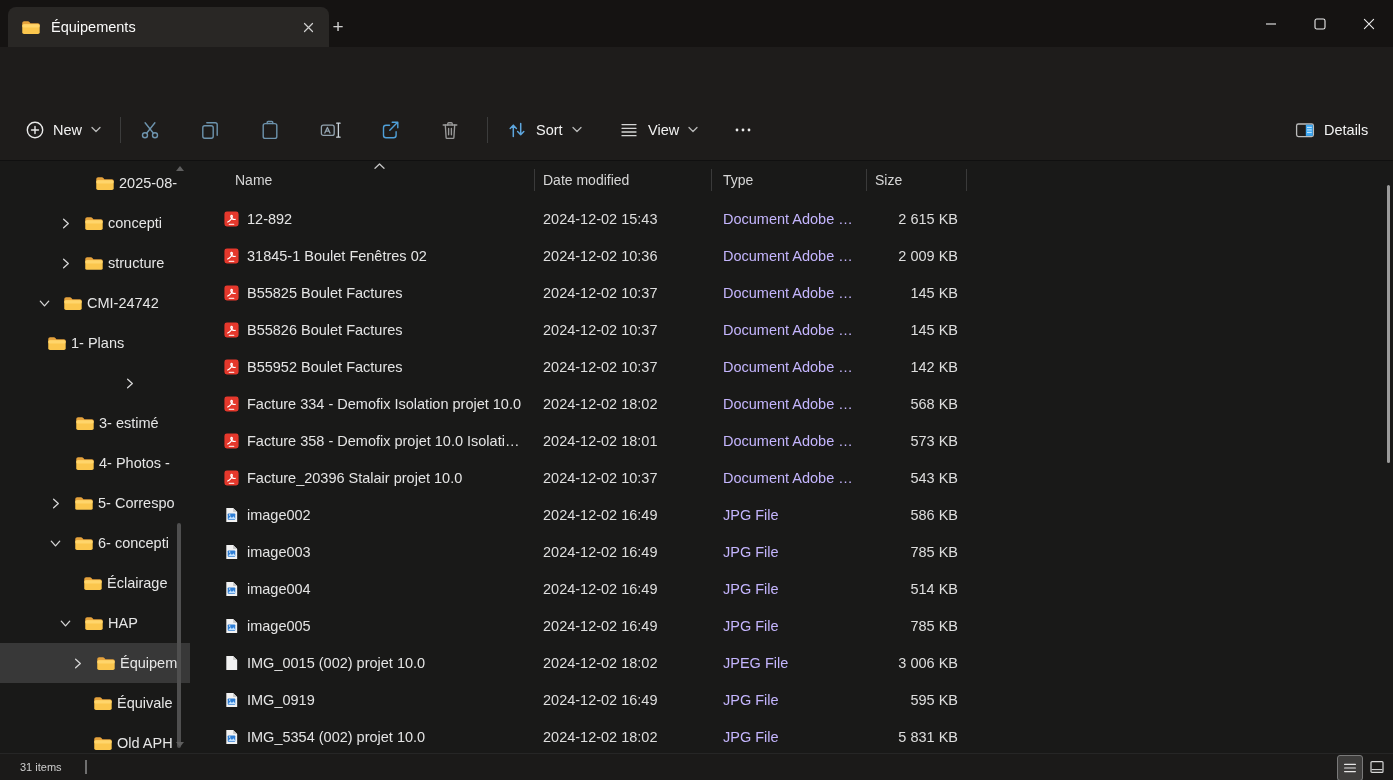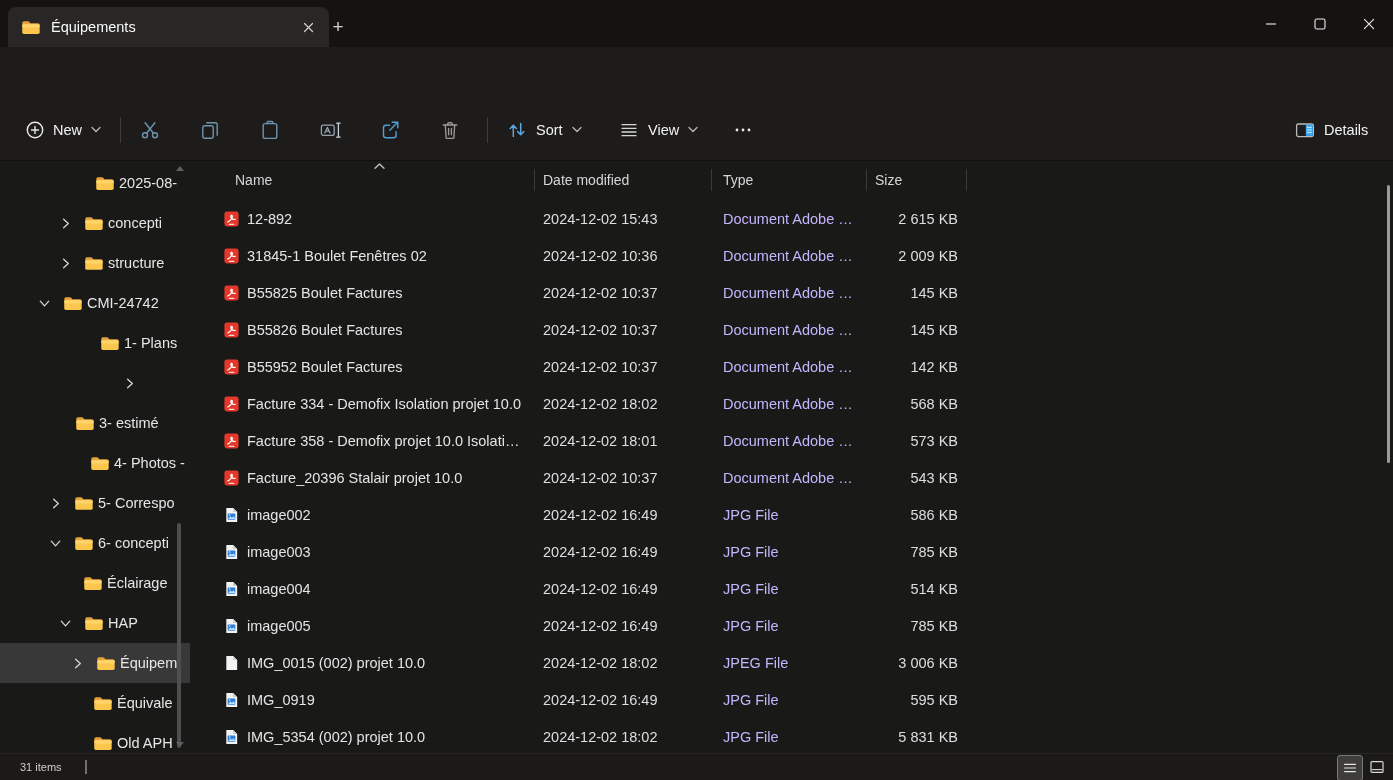--- a/index.html
+++ b/index.html
@@ -342,21 +342,21 @@
           </span>
           <span class="fico ic">
             <svg width="19" height="15" viewBox="0 0 20 16">
               <path d="M1.2 3.4c0-1.1.9-2 2-2h4.1c.6 0 1.1.25 1.5.7l1.1 1.3h8c1.1 0 2 .9 2 2v.8H1.2z" fill="#e5a23c"></path>
               <rect x="1.2" y="4.6" width="18.6" height="10.2" rx="1.8" fill="#fbc64d"></rect>
               <rect x="1.2" y="4.6" width="18.6" height="3.4" rx="1.7" fill="#ffd56b"></rect>
             </svg>
           </span>
           <span>CMI-24742</span>
         </div>
-        <div class="side-item" style="padding-left: 74px; text-align: right;">
+        <div class="side-item" style="padding-left: 21px; text-align: right;">
           <span class="exp ic"></span>
           <span class="fico ic">
             <svg width="19" height="15" viewBox="0 0 20 16">
               <path d="M1.2 3.4c0-1.1.9-2 2-2h4.1c.6 0 1.1.25 1.5.7l1.1 1.3h8c1.1 0 2 .9 2 2v.8H1.2z" fill="#e5a23c"></path>
               <rect x="1.2" y="4.6" width="18.6" height="10.2" rx="1.8" fill="#fbc64d"></rect>
               <rect x="1.2" y="4.6" width="18.6" height="3.4" rx="1.7" fill="#ffd56b"></rect>
             </svg>
           </span>
           <span>1- Plans</span>
         </div>
@@ -379,21 +379,21 @@
           <span class="exp ic"></span>
           <span class="fico ic">
             <svg width="19" height="15" viewBox="0 0 20 16">
               <path d="M1.2 3.4c0-1.1.9-2 2-2h4.1c.6 0 1.1.25 1.5.7l1.1 1.3h8c1.1 0 2 .9 2 2v.8H1.2z" fill="#e5a23c"></path>
               <rect x="1.2" y="4.6" width="18.6" height="10.2" rx="1.8" fill="#fbc64d"></rect>
               <rect x="1.2" y="4.6" width="18.6" height="3.4" rx="1.7" fill="#ffd56b"></rect>
             </svg>
           </span>
           <span>3- estimé</span>
         </div>
-        <div class="side-item" style="padding-left: 49px; margin-left: 15px;">
+        <div class="side-item" style="padding-left: 49px;">
           <span class="exp ic"></span>
           <span class="fico ic">
             <svg width="19" height="15" viewBox="0 0 20 16">
               <path d="M1.2 3.4c0-1.1.9-2 2-2h4.1c.6 0 1.1.25 1.5.7l1.1 1.3h8c1.1 0 2 .9 2 2v.8H1.2z" fill="#e5a23c"></path>
               <rect x="1.2" y="4.6" width="18.6" height="10.2" rx="1.8" fill="#fbc64d"></rect>
               <rect x="1.2" y="4.6" width="18.6" height="3.4" rx="1.7" fill="#ffd56b"></rect>
             </svg>
           </span>
           <span>4- Photos -</span>
         </div>

